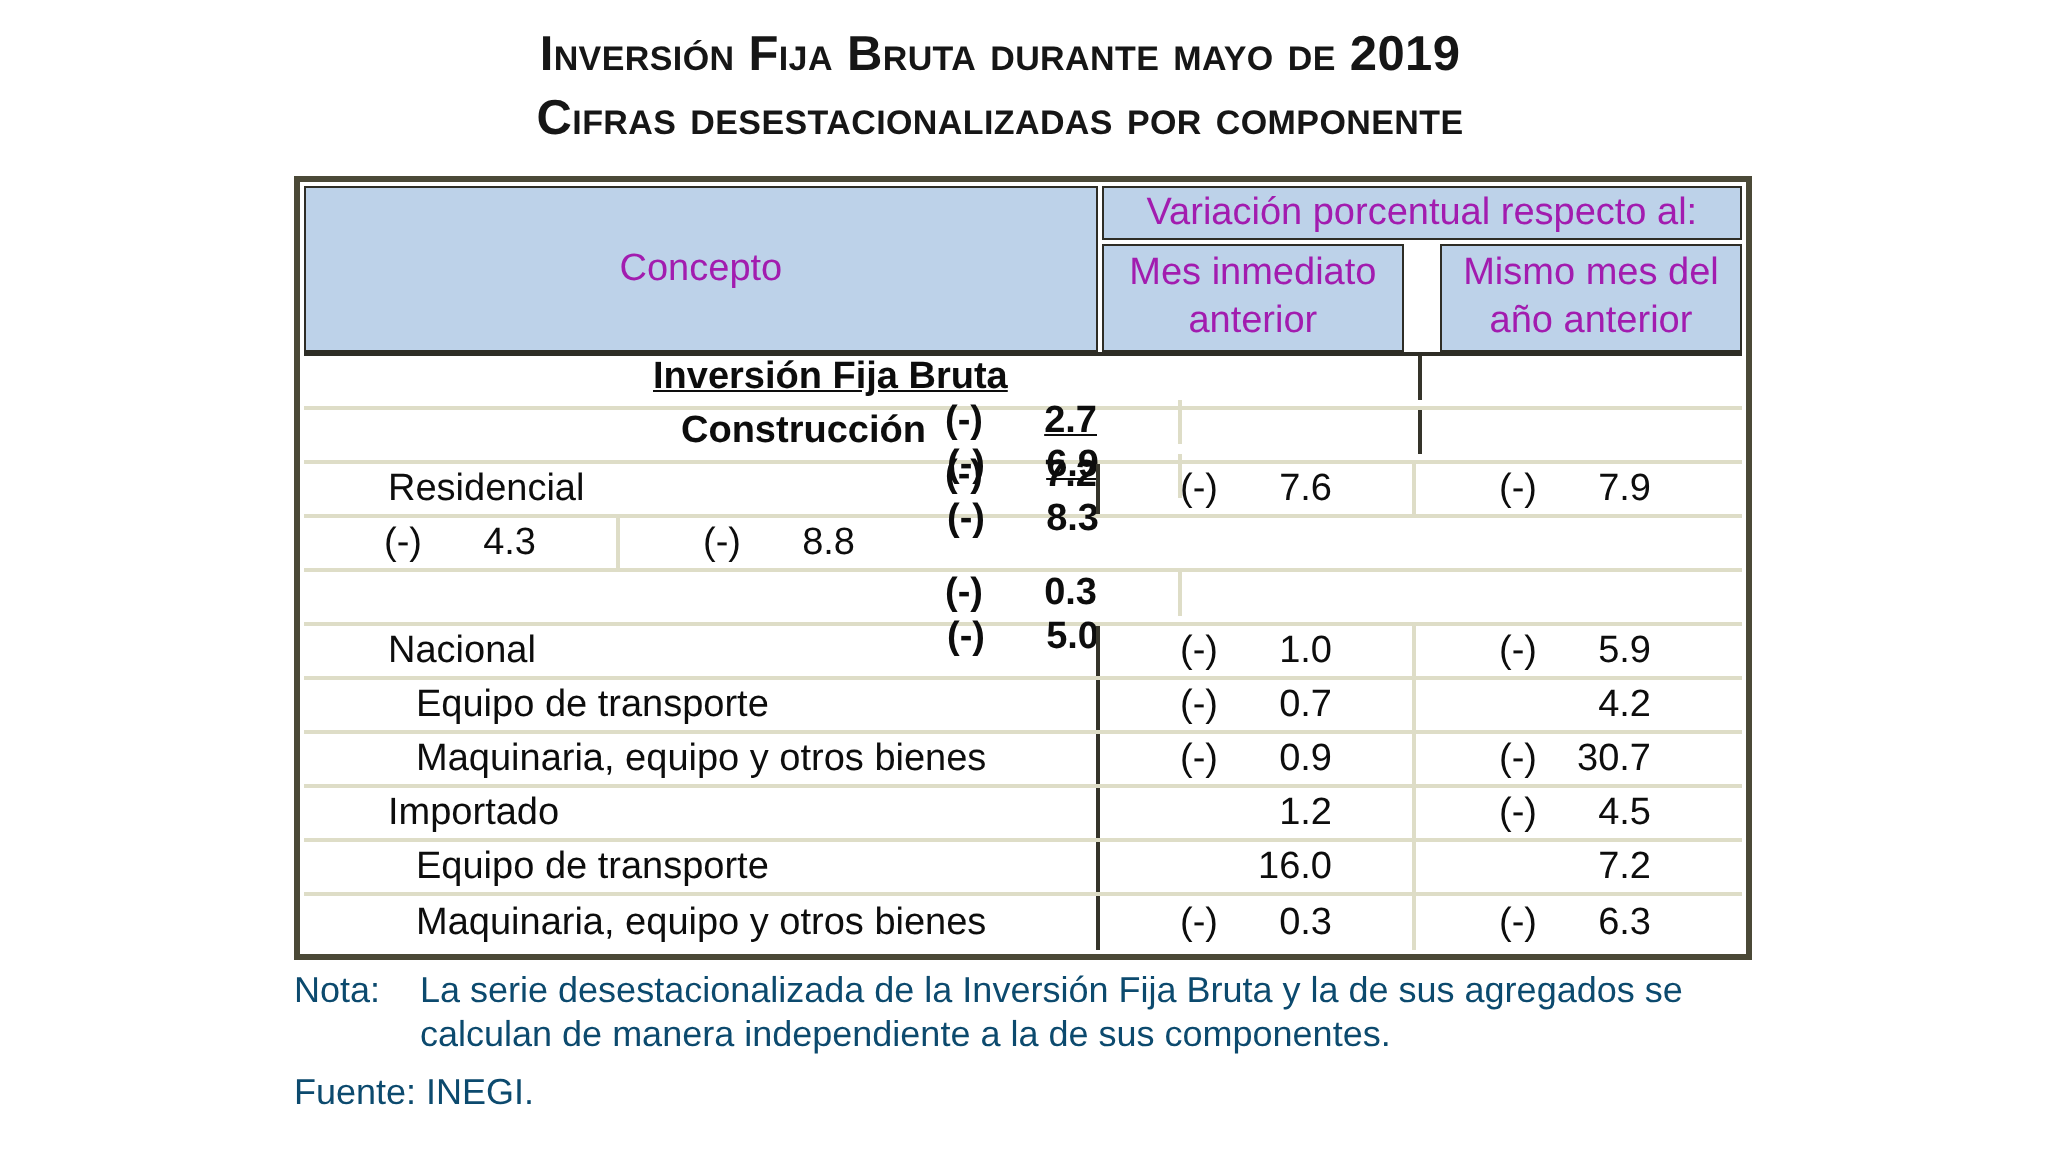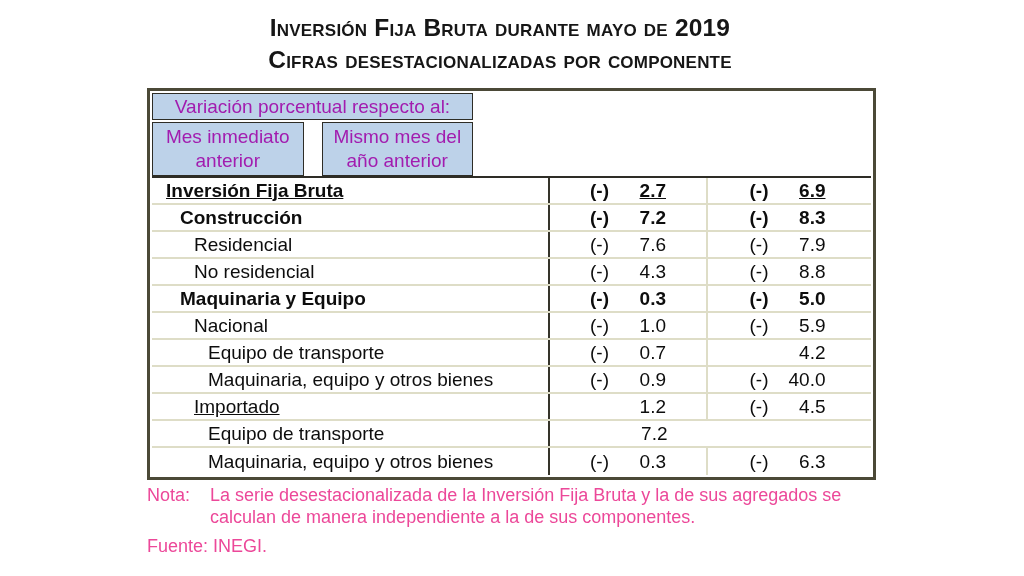--- a/index.html
+++ b/index.html
@@ -34,53 +34,54 @@
   .sub-heads { display:flex; gap:18px; flex:1;justify-content:space-between; }
   .sub-head { flex:1; line-height:1.28; padding:0 4px; }
 
   .tbody { border-top:2px solid #2e2d26; }
   .row {
     display:flex; height:27px; box-sizing:border-box; align-items:center;
     border-bottom:2px solid var(--grid-light,#deddc7);
     font-size:19px; color:#0d0d0d;
   }
   .row:last-child { border-bottom:none; }
-  .row.bold { font-weight:bold; }
+  .row.bold { font-weight:bold;flex-direction:column; }
   .c-concept {
     width:398px; box-sizing:border-box; height:100%;
     border-right:2px solid var(--grid-dark,#35342a);
     display:flex; align-items:center;
   }
   .c-val { width:158px; box-sizing:border-box; height:100%; display:flex; align-items:center; }
   .c-val.v1 { border-right:2px solid var(--grid-light,#deddc7); }
   .c-val.v2 { width:159px; }
   .valwrap { display:flex; justify-content:space-between; width:76px; margin:0 auto; }
   .valwrap .sign { text-align:left; }
   .valwrap .num { text-align:right; flex:1; }
   .row.underline .label, .row.underline .num { text-decoration:underline; }
 
   
-  .notes { position:absolute; left:147px; top:484px; width:740px; font-size:18px; line-height:1.24; color:#ec4899; }
+  .notes { position:absolute; left:147px; top:484px; width:740px; font-size:18px; line-height:1.24; color:#0c4a6e; }
   .note-row { display:flex; }
   .note-label { width:63px; flex:none; }
   .note-text { width:662px; }
   .source-line { margin-top:6px; }
 </style>
 </head>
 <body>
 
 <div class="page">
 
   <div class="title-block">
     <div class="title-line">Inversión Fija Bruta durante mayo de 2019</div>
     <div class="title-line">Cifras desestacionalizadas por componente</div>
   </div>
 
   <div class="ifb-table">
     <div class="thead">
+      <div class="cell-blue concept-head">Concepto</div>
       <div class="right-head">
         <div class="cell-blue var-head">Variación porcentual respecto al:</div>
         <div class="sub-heads">
           <div class="cell-blue sub-head">Mes inmediato anterior</div>
           <div class="cell-blue sub-head">Mismo mes del año anterior</div>
         </div>
       </div>
     </div>
     <div class="tbody">
   <div class="row bold underline">
@@ -131,41 +132,35 @@
     </div>
     <div class="c-val v2">
       <span class="valwrap">
         <span class="sign">(-)</span>
         <span class="num">7.9</span>
       </span>
     </div>
   </div>
 
   <div class="row">
-    <div class="c-concept">
-      <span class="label" style="padding-left: 42px;">No residencial</span>
-    </div>
     <div class="c-val v1">
       <span class="valwrap">
         <span class="sign">(-)</span>
         <span class="num">4.3</span>
       </span>
     </div>
     <div class="c-val v2">
       <span class="valwrap">
         <span class="sign">(-)</span>
         <span class="num">8.8</span>
       </span>
     </div>
   </div>
 
   <div class="row bold">
-    <div class="c-concept">
-      <span class="label" style="padding-left: 28px;">Maquinaria y Equipo</span>
-    </div>
     <div class="c-val v1">
       <span class="valwrap">
         <span class="sign">(-)</span>
         <span class="num">0.3</span>
       </span>
     </div>
     <div class="c-val v2">
       <span class="valwrap">
         <span class="sign">(-)</span>
         <span class="num">5.0</span>
@@ -215,46 +210,52 @@
     </div>
     <div class="c-val v1">
       <span class="valwrap">
         <span class="sign">(-)</span>
         <span class="num">0.9</span>
       </span>
     </div>
     <div class="c-val v2">
       <span class="valwrap">
         <span class="sign">(-)</span>
-        <span class="num">40.0</span>
-      </span>
-    </div>
-  </div>
-
-  <div class="row">
-    <div class="c-concept">
-      <span class="label" style="padding-left: 42px; text-decoration: underline;">Importado</span>
+        <span class="num">30.7</span>
+      </span>
+    </div>
+  </div>
+
+  <div class="row">
+    <div class="c-concept">
+      <span class="label" style="padding-left: 42px;">Importado</span>
     </div>
     <div class="c-val v1">
       <span class="valwrap">
         <span class="sign"></span>
         <span class="num">1.2</span>
       </span>
     </div>
     <div class="c-val v2">
       <span class="valwrap">
         <span class="sign">(-)</span>
         <span class="num">4.5</span>
       </span>
     </div>
   </div>
 
   <div class="row">
     <div class="c-concept">
       <span class="label" style="padding-left: 56px;">Equipo de transporte</span>
+    </div>
+    <div class="c-val v1">
+      <span class="valwrap">
+        <span class="sign"></span>
+        <span class="num">16.0</span>
+      </span>
     </div>
     <div class="c-val v2">
       <span class="valwrap">
         <span class="sign"></span>
         <span class="num">7.2</span>
       </span>
     </div>
   </div>
 
   <div class="row">

